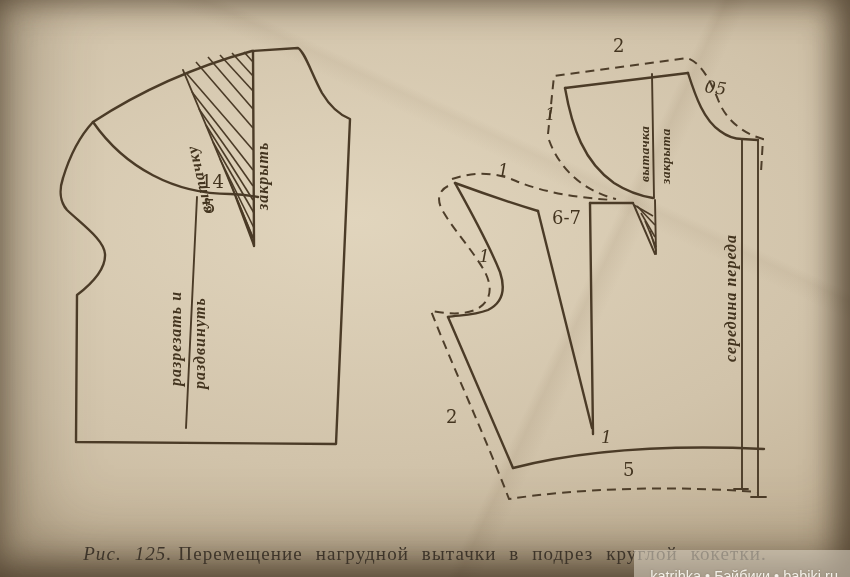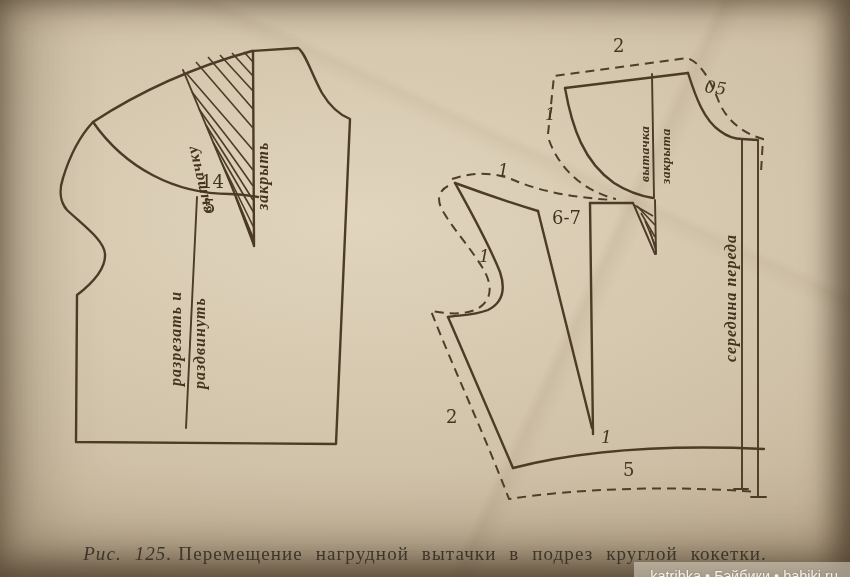--- a/index.html
+++ b/index.html
@@ -39,21 +39,21 @@
     color:#3e352a;
     font-size:19px;
     letter-spacing:1.1px;
     word-spacing:7px;
     margin-top:20px;
   }
   .caption .fig-label{font-style:italic;margin-right:6px;}
   .watermark{
     position:absolute;right:0;bottom:0;
     height:14px;line-height:27px;
-    padding:1px 12px 0 16px;
+    padding:13px 12px 0 16px;
     background:rgba(224,217,202,0.55);
     color:#f3f0e8;
     font-family:"Liberation Sans", sans-serif;
     font-size:14.5px;
     text-shadow:0 0 2px rgba(120,110,90,0.6);
   }
 </style>
 </head>
 <body>
 

